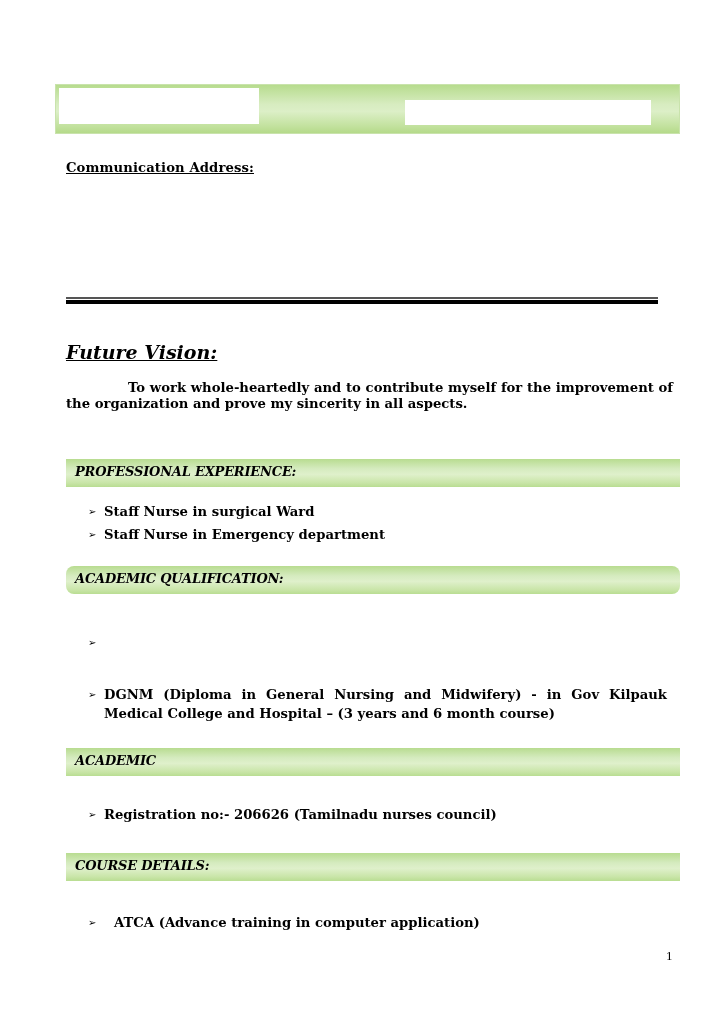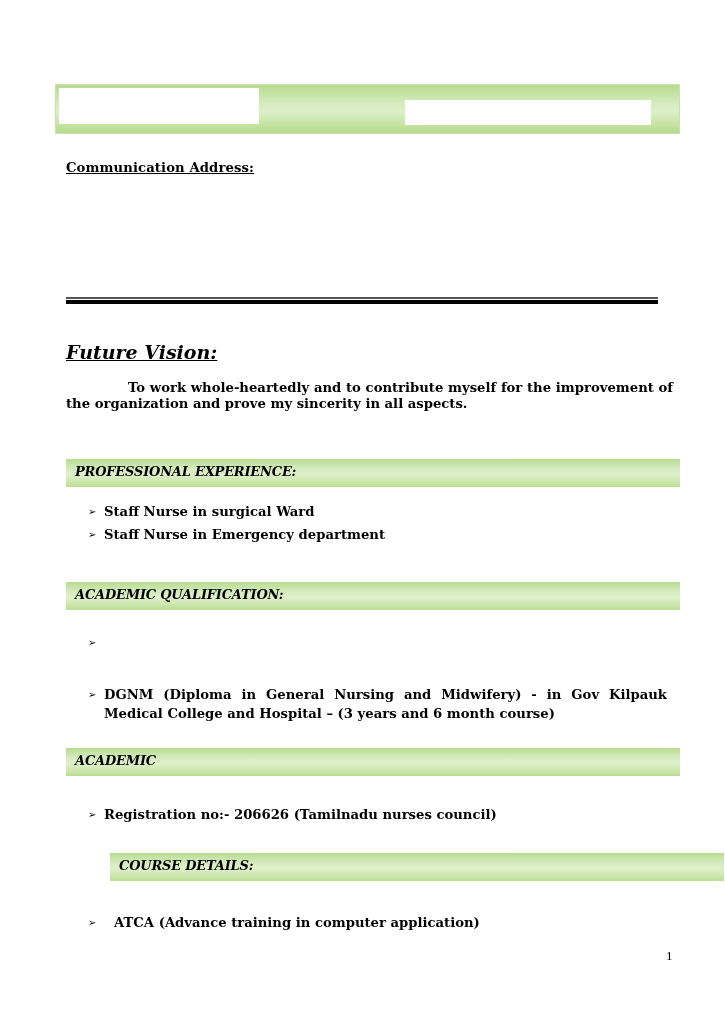--- a/index.html
+++ b/index.html
@@ -56,40 +56,40 @@
 </div>
 <div class="abs bullet" style="top:502px;">
   <span class="arrow">➢</span>
   <span class="txt">Staff Nurse in surgical Ward</span>
 </div>
 <div class="abs bullet" style="top:525px;">
   <span class="arrow">➢</span>
   <span class="txt">Staff Nurse in Emergency department</span>
 </div>
 
-<div class="abs sec-band" style="top:582px;">
+<div class="abs sec-band" style="top:566px;border-radius:8px;">
   <span>ACADEMIC QUALIFICATION:</span>
 </div>
 <div class="abs bullet" style="top:633px; width:585px; height:40px;">
   <span class="arrow">➢</span>
 </div>
 <div class="abs bullet" style="top:685px; width:585px; height:40px;">
   <span class="arrow">➢</span>
   <span class="txt wrap" style="width:563px;">DGNM (Diploma in General Nursing and Midwifery) - in Gov Kilpauk Medical College and  Hospital – (3 years and 6 month course)</span>
 </div>
 
 <div class="abs sec-band" style="top:748px;">
   <span>ACADEMIC</span>
 </div>
 <div class="abs bullet" style="top:805px;">
   <span class="arrow">➢</span>
   <span class="txt">Registration no:- 206626 (Tamilnadu nurses council)</span>
 </div>
 
-<div class="abs sec-band" style="top:853px;margin-left:44px;">
+<div class="abs sec-band" style="top:853px;">
   <span>COURSE DETAILS:</span>
 </div>
 <div class="abs bullet" style="top:913px;">
   <span class="arrow">➢</span>
   <span class="txt" style="left:26px;">ATCA (Advance training in computer application)</span>
 </div>
 
 <div class="abs page-num">1</div>
 
 </body></html>

